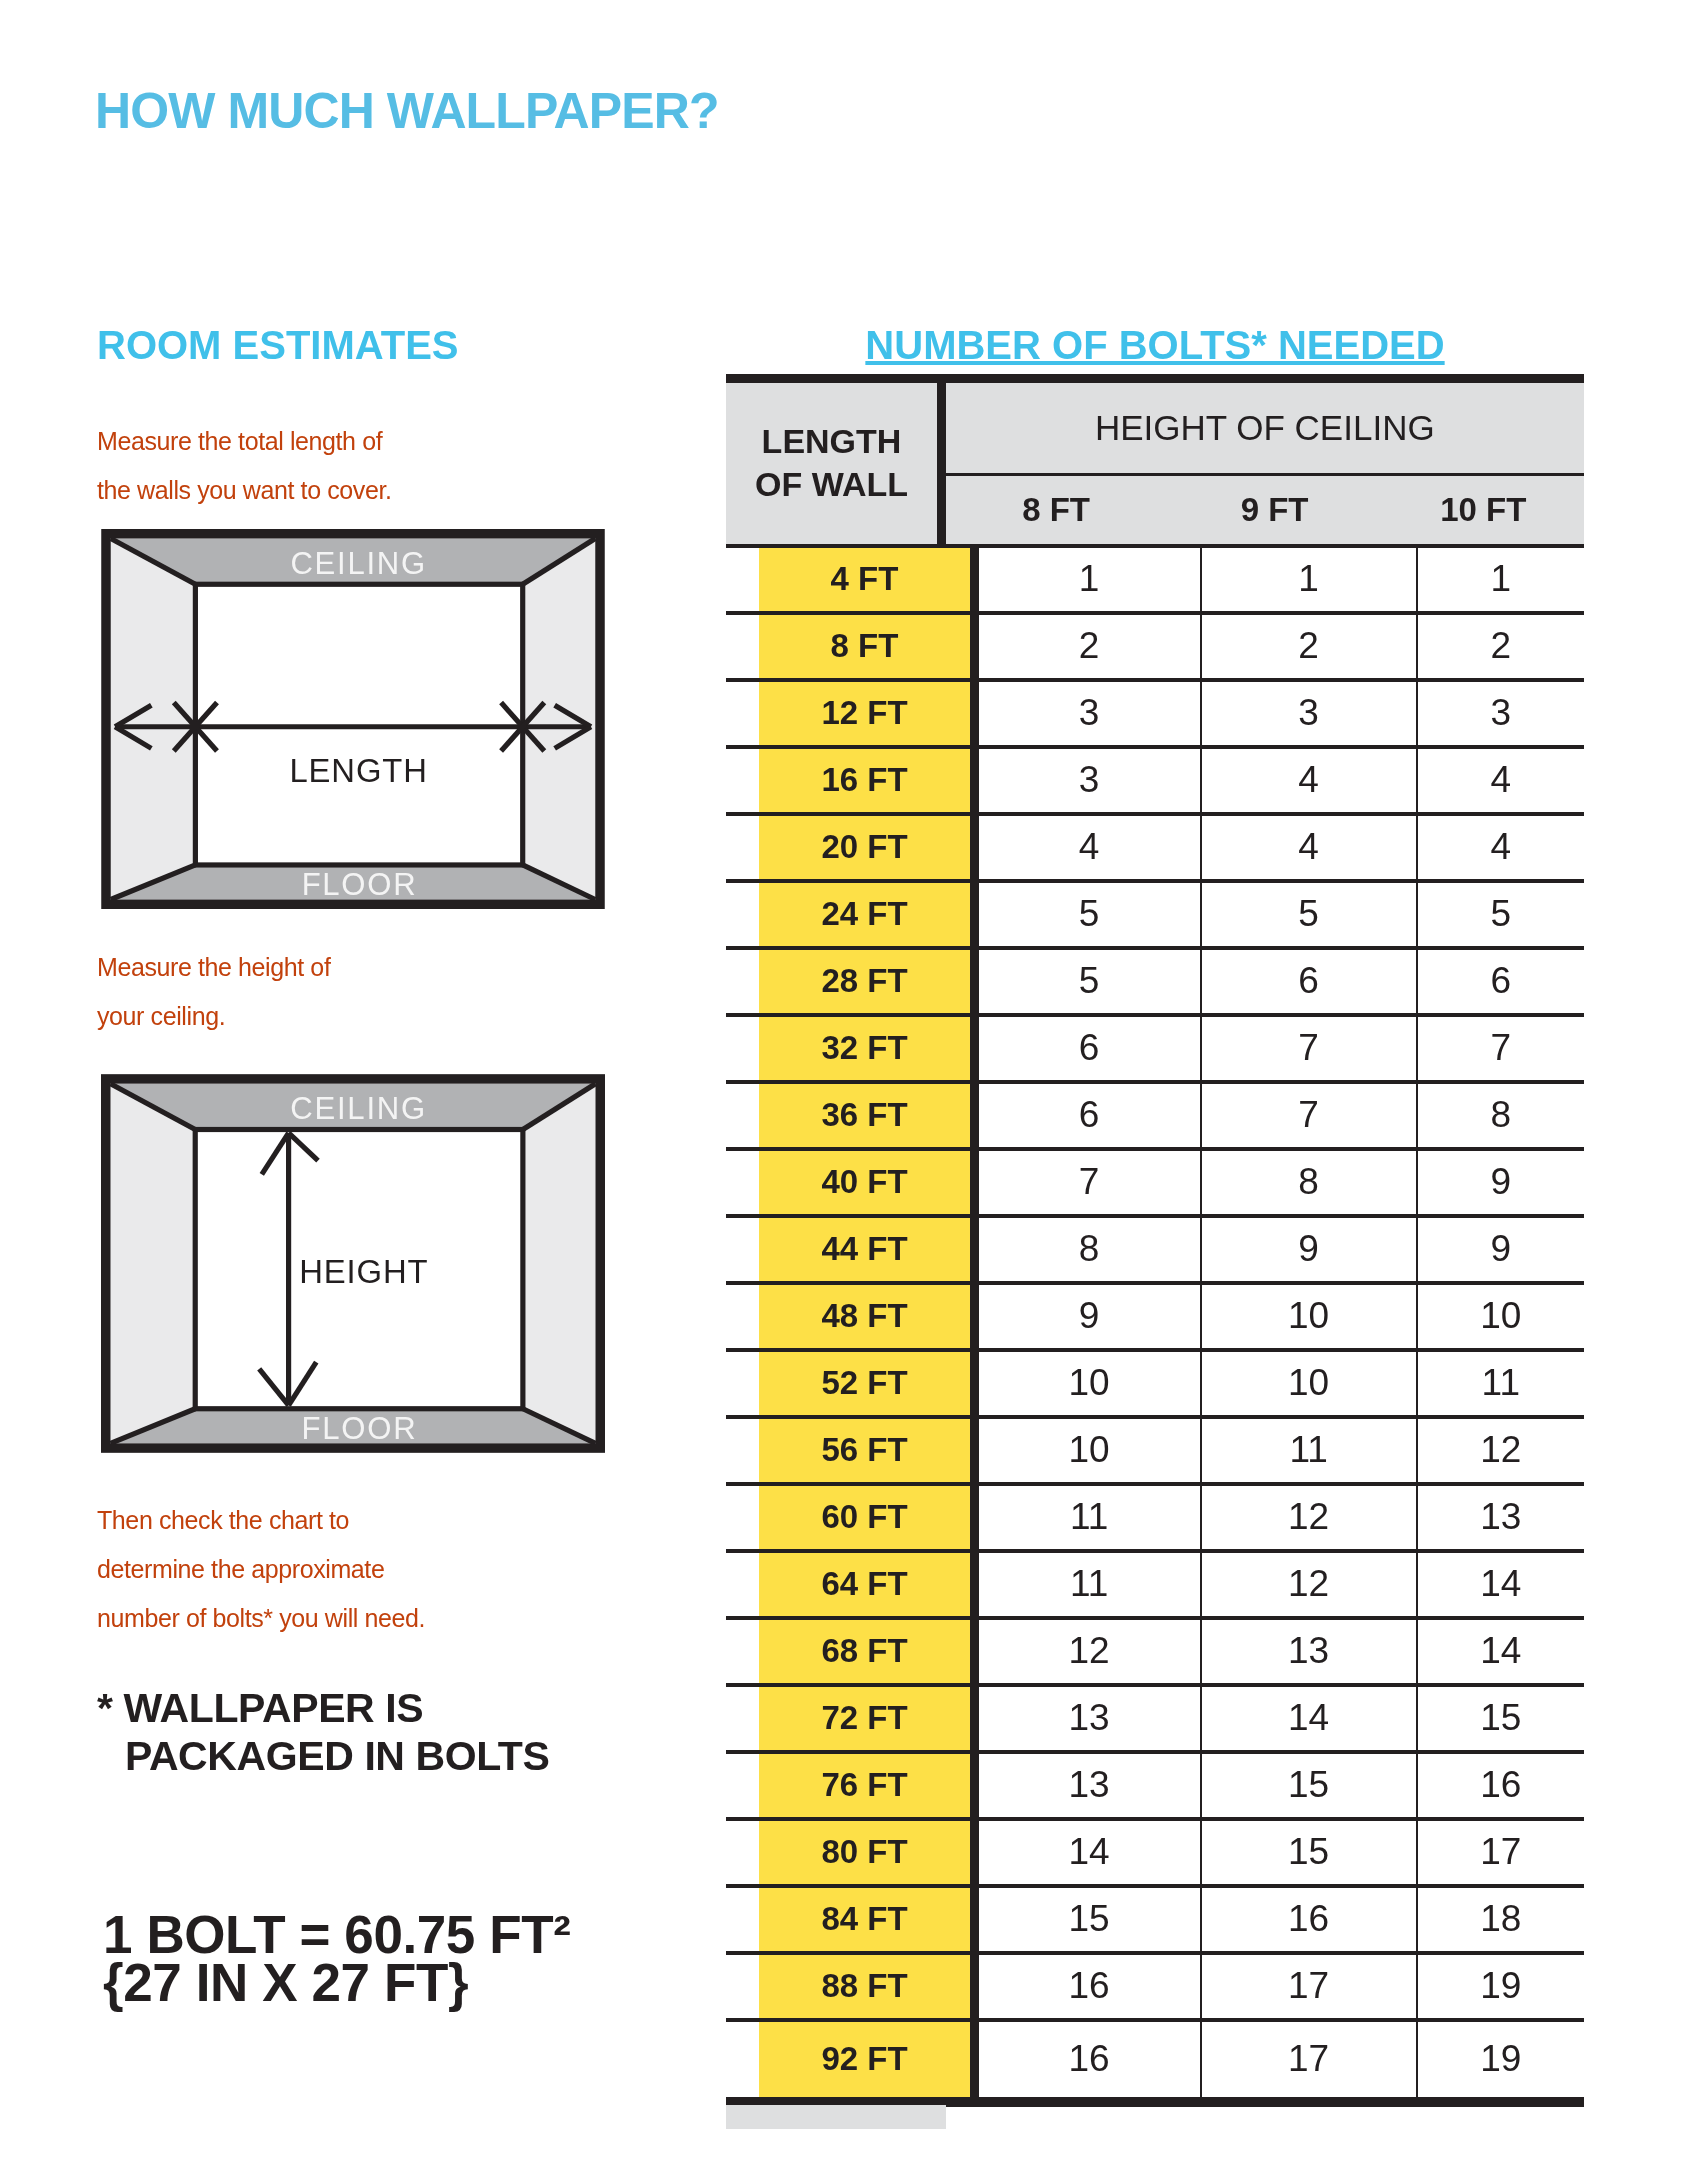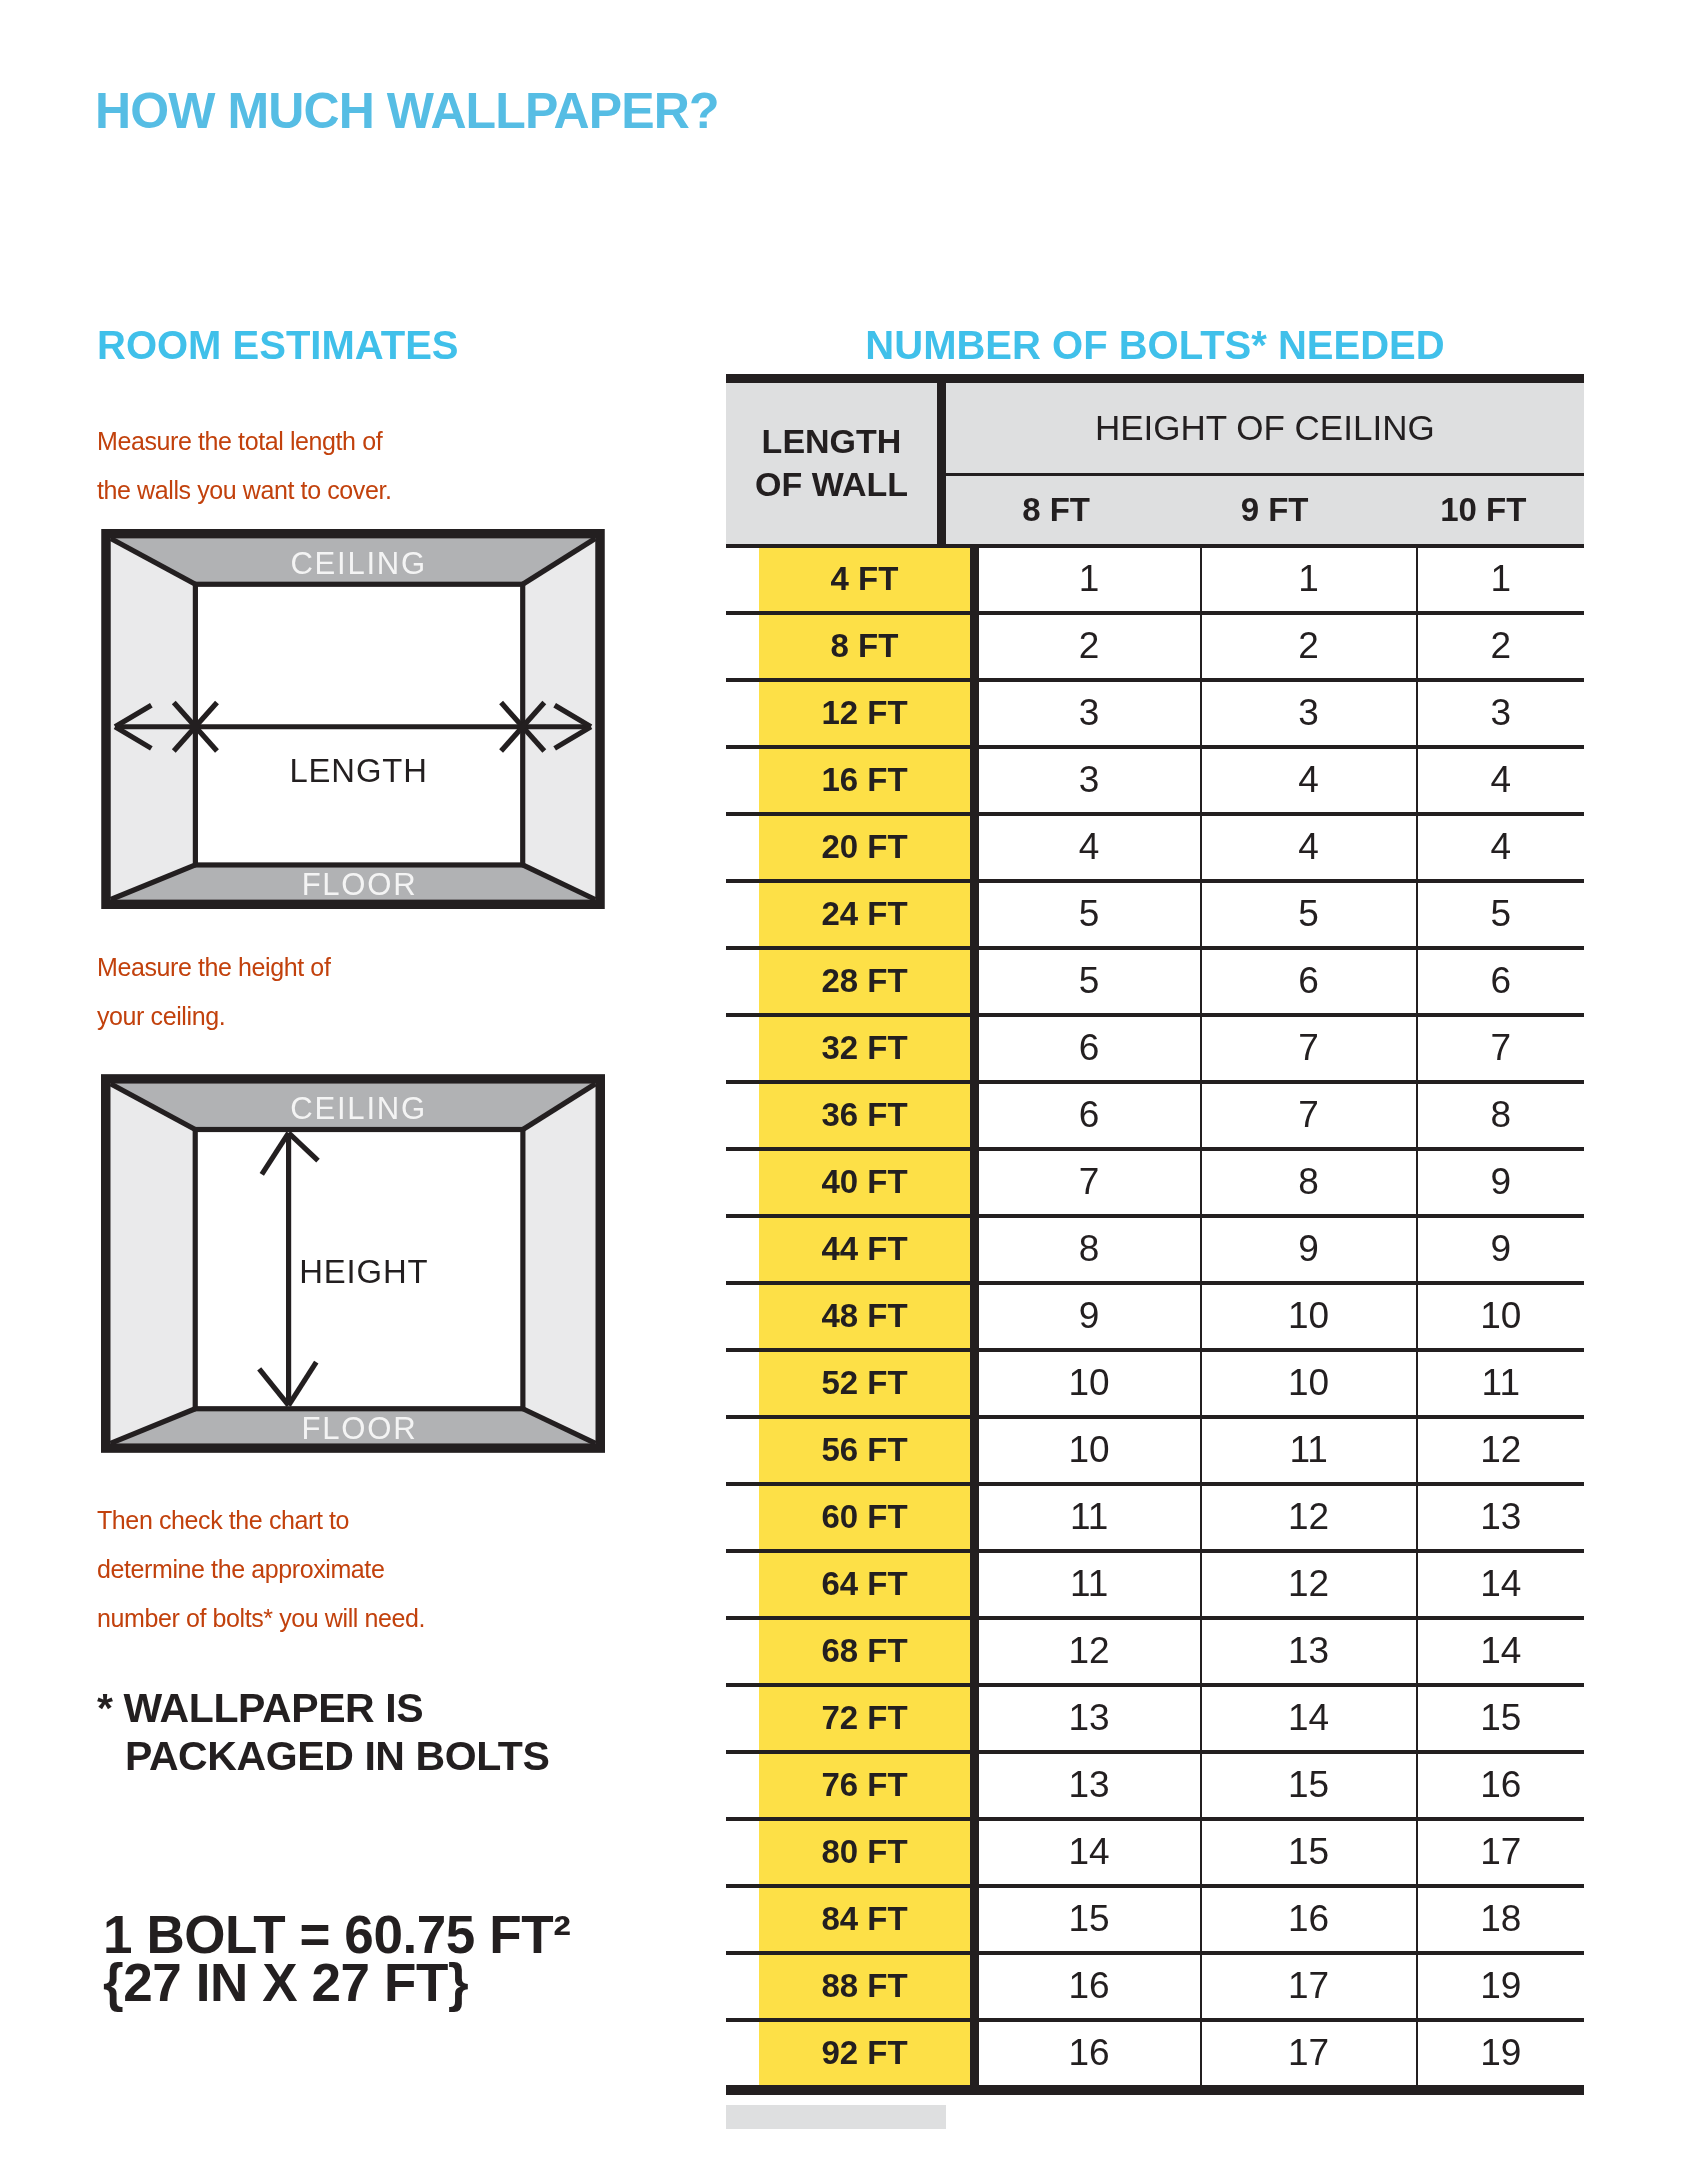--- a/index.html
+++ b/index.html
@@ -8,21 +8,21 @@
     font-family:"Liberation Sans", sans-serif;color:#231F20;
   }
   .title{
     position:absolute;left:95px;top:86px;margin:0;
     font-size:50px;font-weight:bold;letter-spacing:-0.9px;color:#56BDE4;line-height:1;
   }
   .sec-heading{
     position:absolute;font-size:40px;font-weight:bold;color:#40C0EA;line-height:1;letter-spacing:0px;
   }
   .sec-heading.room{left:97px;top:325px;}
-  .sec-heading.bolts{left:726px;top:325px;width:858px;text-align:center;}
+  .sec-heading.bolts{left:726px;top:325px;width:858px;text-align:center;text-decoration:underline;}
   .para{position:absolute;left:97px;font-size:25px;font-weight:400;line-height:49px;color:#c2410c;letter-spacing:-0.4px;}
   .para.p1{top:417px;}
   .para.p2{top:943px;}
   .para.p3{top:1496px;}
   .footnote{position:absolute;left:97px;top:1684px;font-size:41px;font-weight:bold;line-height:48px;letter-spacing:-0.4px;}
   .footnote .l2{padding-left:28px;}
   .boltinfo{position:absolute;left:103px;top:1911px;font-size:53px;font-weight:bold;line-height:48px;letter-spacing:-0.4px;}
 
   
   .bolts-table{position:absolute;left:726px;top:374px;width:858px;}
@@ -39,21 +39,21 @@
   .t-hoc{
     box-sizing:border-box;height:93px;background:#DEDFE0;border-bottom:3.5px solid #231F20;
     display:flex;align-items:center;justify-content:center;font-size:35px;font-weight:normal;
   }
   .t-subrow{flex:1;display:flex;background:#DEDFE0;}
   .t-subcell{display:flex;align-items:center;justify-content:center;font-size:33px;font-weight:bold;}
   .t-subcell.c1{flex:0 0 221px;}
   .t-subcell.c2{flex:0 0 216px;}
   .t-subcell.c3{flex:1;}
   .t-row{display:flex;box-sizing:border-box;height:67px;border-bottom:4.3px solid #231F20;background:#ffffff;}
-  .t-row:last-child{height:63px;border-bottom:none;}
+  .t-row:last-child{height:75px;border-bottom:none;}
   .t-label{
     box-sizing:border-box;width:211px;background:#fde047;display:flex;align-items:center;justify-content:center;
     font-size:33px;font-weight:bold;margin-left:33px;
   }
   .t-cell{display:flex;align-items:center;justify-content:center;font-size:37px;font-weight:400;box-sizing:border-box;}
   .t-cell.c1{flex:0 0 221px;}
   .t-cell.c2{flex:0 0 216px;border-left:2.6px solid #231F20;}
   .t-cell.c3{flex:1;border-left:2.6px solid #231F20;}
   .t-stub{position:absolute;left:726px;top:2105px;width:220px;height:24px;background:#DEDFE0;}
 

